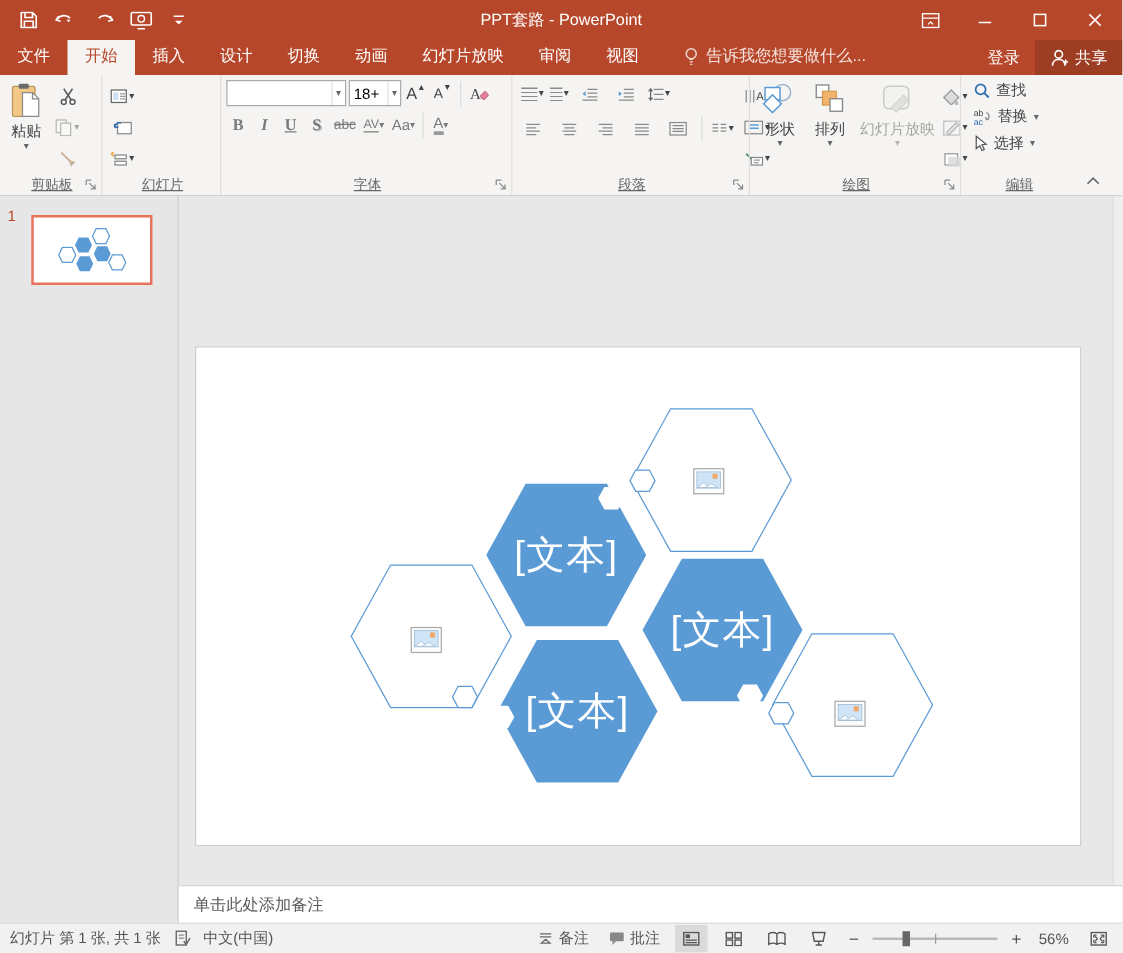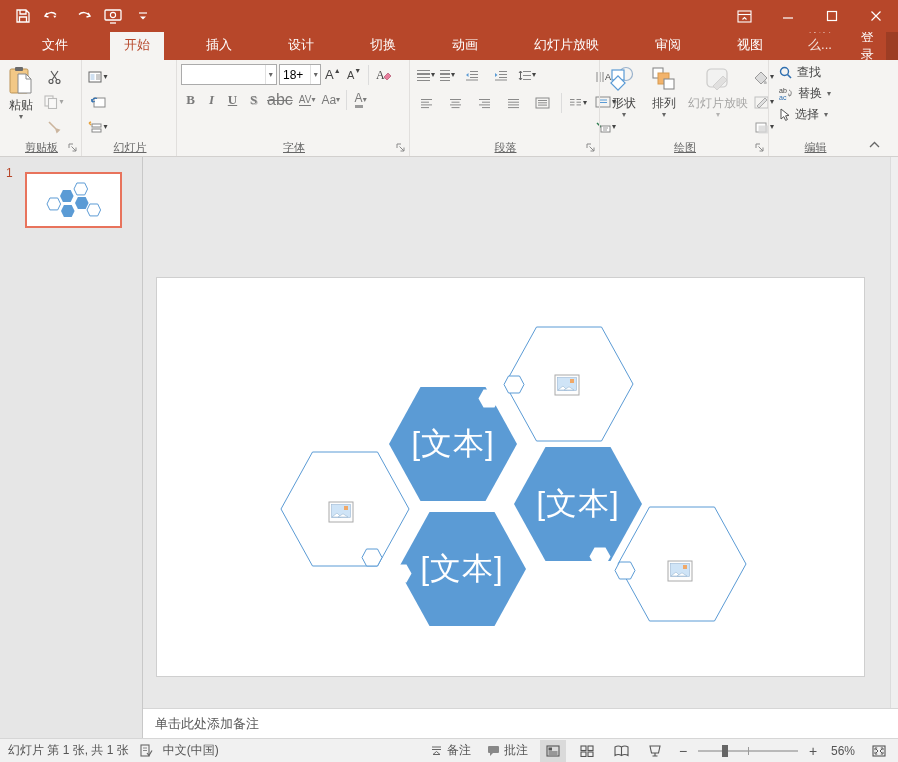--- a/index.html
+++ b/index.html
@@ -13,21 +13,21 @@
   .qat-btn { width:26px; height:26px; display:flex; align-items:center; justify-content:center; cursor:default; }
   .qat-btn svg { display:block; }
   .caret { font-size:8px; line-height:1; }
   .title-text { position:absolute; left:0; right:0; text-align:center; font-size:13px; pointer-events:none; }
   .win-controls { margin-left:auto; display:flex; height:32px; }
   .win-btn { width:44px; height:32px; display:flex; align-items:center; justify-content:center; font-size:13px; }
   .win-btn svg { display:block; }
 
   
   .tabrow { height:28px; background:#B7472A; display:flex; align-items:flex-end; color:#fff; flex:0 0 auto; }
-  .tab { padding:5px 14px 6px 14px; font-size:13px; white-space:nowrap; cursor:default;margin-left:28px; }
+  .tab { padding:5px 14px 6px 14px; font-size:13px; white-space:nowrap; cursor:default; }
   .tab.active { background:#f5f4f2; color:#B7472A; }
   .tellme { display:flex; align-items:center; gap:6px; margin-left:14px; padding:5px 8px 6px; color:rgba(255,255,255,.85); font-size:13px; }
   .tab-right { margin-left:auto; display:flex; align-items:center; height:28px; }
   .signin { padding:0 12px; font-size:13px; }
   .share { display:flex; align-items:center; gap:5px; padding:0 12px; height:28px; background:rgba(0,0,0,.14); font-size:13px; }
 
   
   .ribbon { height:97px; background:#f5f4f2; border-bottom:1px solid #d2d0ce; display:flex; flex:0 0 auto; }
   .rgroup { position:relative; display:flex; flex-direction:column; padding:4px 2px 0 4px; }
   .rgroup + .rgroup { border-left:1px solid #e1dfdd; }
@@ -106,20 +106,21 @@
             <path d="M6 14 h6" stroke="#fff" stroke-width="1.3"></path>
           </svg>
       </div>
       <div class="qat-btn">
         <svg width="10" height="10" viewBox="0 0 10 10">
             <path d="M1 2 h8" stroke="#fff" stroke-width="1.2"></path>
             <path d="M2 5.5 l3 3 l3 -3 z" fill="#fff"></path>
           </svg>
       </div>
     </div>
+    <div class="title-text">PPT套路 - PowerPoint</div>
     <div class="win-controls">
       <div class="win-btn">
         <svg width="15" height="13" viewBox="0 0 15 13">
             <rect x="1" y="1" width="13" height="11" fill="none" stroke="#fff" stroke-width="1.1"></rect>
             <path d="M1 4.5 h13" stroke="#fff" stroke-width="1.1"></path>
             <path d="M5.5 9.5 l2 -2 l2 2" fill="none" stroke="#fff" stroke-width="1.1"></path>
           </svg>
       </div>
       <div class="win-btn">
         <svg width="12" height="12" viewBox="0 0 12 12">
@@ -281,21 +282,21 @@
           <div class="fbtn">
               <b style="font-style:italic">I</b>
             </div>
           <div class="fbtn">
               <b style="text-decoration:underline">U</b>
             </div>
           <div class="fbtn">
               <b style="text-shadow:1px 1px 0 #bbb">S</b>
             </div>
           <div class="fbtn">
-              <span style="text-decoration:line-through;font-size:16px">abc</span>
+              <span style="text-decoration:line-through;font-size:11px">abc</span>
             </div>
           <div class="fbtn">
               <span style="font-size:10px;border-bottom:1px solid #7a7a7a">AV</span>
               <span class="caret">▾</span>
             </div>
           <div class="fbtn">
               <span style="font-size:12px">Aa</span>
               <span class="caret">▾</span>
             </div>
           <div class="vsep"></div>

